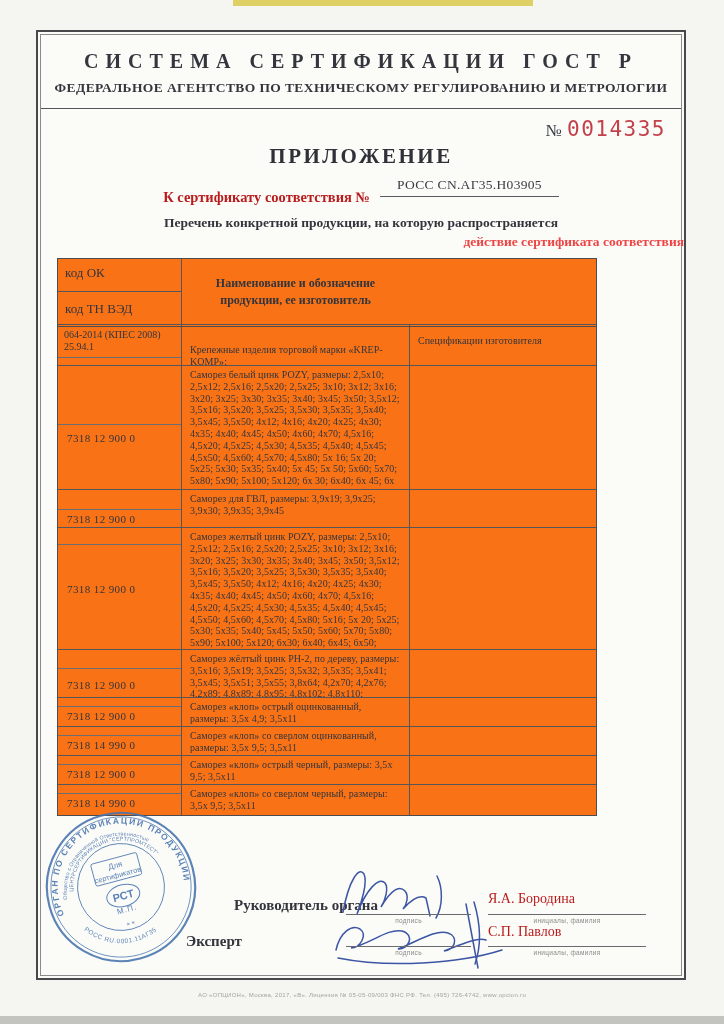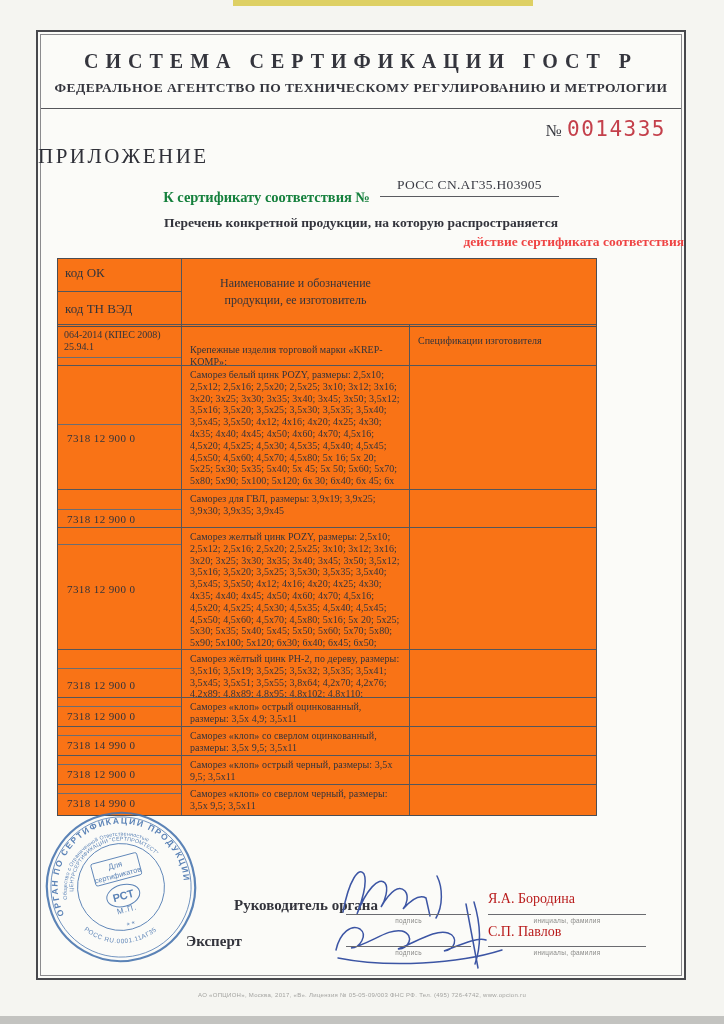--- a/index.html
+++ b/index.html
@@ -23,26 +23,26 @@
     font-size:20px;font-weight:bold;letter-spacing:7px;color:#34353d;}
   .agency{position:absolute;top:48px;left:0;width:100%;text-align:center;
     font-size:13.5px;font-weight:bold;letter-spacing:.4px;color:#34353d;}
   .head-divider{position:absolute;top:76px;left:3px;width:640px;border-top:1.5px solid #55565a;}
 
   .form-no{position:absolute;top:85px;right:18px;white-space:nowrap;}
   .no-sign{font-size:17px;color:#3a3b42;margin-right:5px;}
   .no-digits{font-family:"DejaVu Sans Mono",monospace;font-size:21px;
     color:var(--form-number-red,#c4404b);letter-spacing:1.5px;}
 
-  .doc-title{position:absolute;top:112px;left:0;width:100%;
-    font-size:21px;font-weight:normal;letter-spacing:2.5px;color:#2f3038;}
+  .doc-title{position:absolute;top:112px;left:0;width:100%;text-align:center;
+    font-size:21px;font-weight:bold;letter-spacing:2.5px;color:#2f3038;}
 
   .cert-line{position:absolute;top:143px;left:0;width:100%;text-align:center;}
   .cert-line .inner{display:inline-flex;align-items:flex-end;}
-  .cert-label{font-size:14.5px;font-weight:bold;color:#15803d;position:relative;top:9px;}
+  .cert-label{font-size:14.5px;font-weight:bold;color:#b91c1c;position:relative;top:9px;}
   .cert-box{margin-left:10px;border-bottom:1px solid #5a5b60;padding:0 17px 3px;}
   .cert-num{font-size:13.5px;color:#3a3b44;letter-spacing:.3px;}
 
   .subtitle1{position:absolute;top:183px;left:0;width:100%;text-align:center;
     font-size:13.5px;font-weight:bold;color:#33343c;}
   .subtitle2{position:absolute;top:202px;left:0;width:100%;text-align:right;
     font-size:13.5px;font-weight:bold;color:#ef4444;}
 
   
   .tbl{position:absolute;left:19px;top:226px;width:540px;
@@ -51,21 +51,21 @@
   .trow:last-child{border-bottom:none;}
   .c1{width:123px;box-sizing:border-box;}
   .c2{width:228px;box-sizing:border-box;border-left:1px solid #55565b;overflow:hidden;}
   .c3{flex:1;box-sizing:border-box;border-left:1px solid #55565b;overflow:hidden;}
 
   .thead{height:66px;}
   .okcell{height:33px;box-sizing:border-box;border-bottom:1px solid #55565b;
     padding:6px 7px 0;font-size:13px;}
   .tncell{padding:9px 7px 0;font-size:13px;}
   .hc{display:flex;align-items:center;justify-content:center;text-align:center;
-    font-weight:normal;font-size:12px;line-height:1.35;white-space:pre-line;padding:2px 6px;}
+    font-weight:bold;font-size:12px;line-height:1.35;white-space:pre-line;padding:2px 6px;}
 
   .sep{height:2px;border-bottom:1.5px solid #4c4d52;}
   .sep .c2,.sep .c3{height:100%;}
 
   .ctext{padding:3px 8px 2px;font-size:10px;line-height:11.8px;letter-spacing:.05px;}
   .c1top{border-bottom:1px solid #6c6d72;}
   .c1code{font-size:11px;letter-spacing:.4px;padding:2px 9px 0;}
   .c1text{height:31px;box-sizing:border-box;border-bottom:1px solid #6c6d72;
     padding:2px 6px 0;font-size:10px;line-height:12px;white-space:pre-line;}
 

